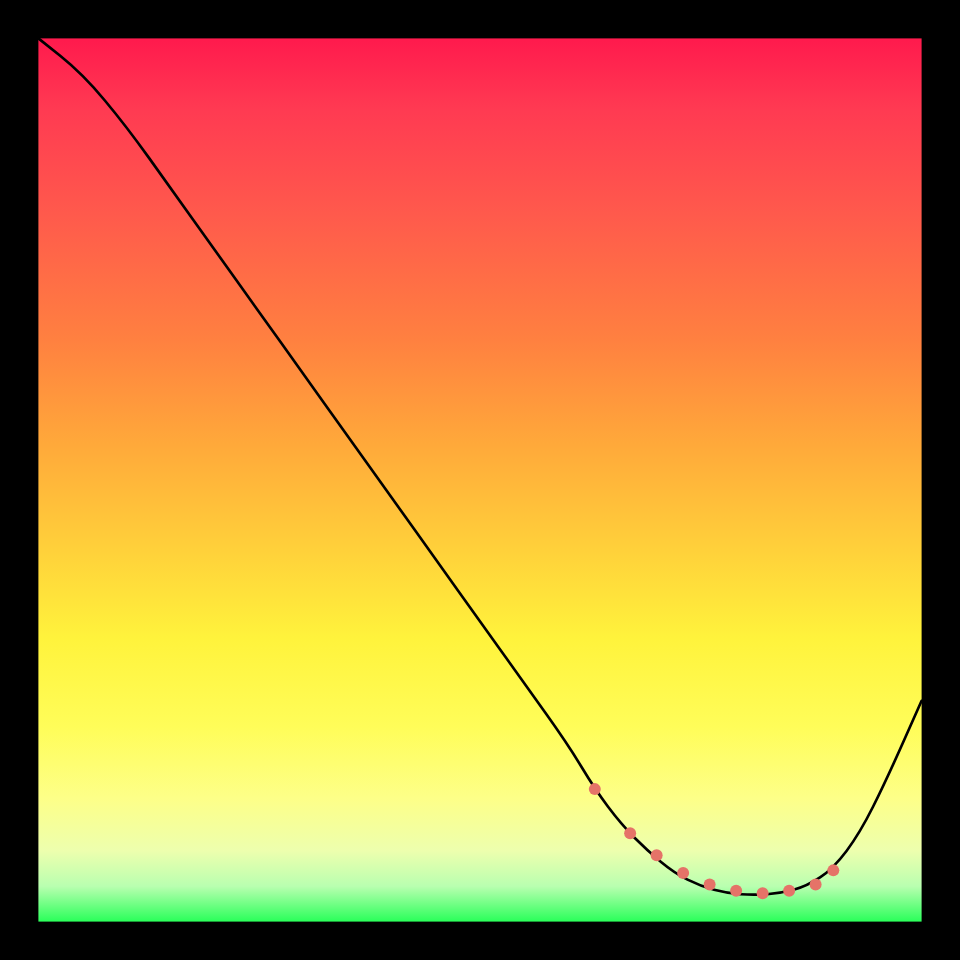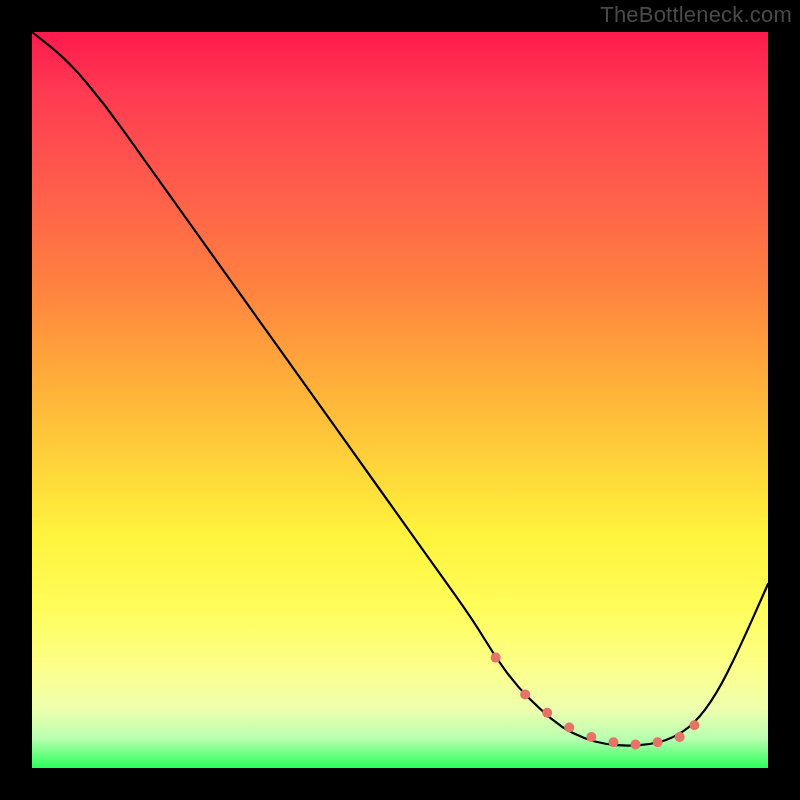--- a/index.html
+++ b/index.html
@@ -58,21 +58,20 @@
     width: 736px;
     height: 736px;
     overflow: visible;
   }
 </style>
 </head>
 <body>
 
 <div class="frame">
 
-  <div class="watermark">TheBottleneck.com</div>
 
   <div class="plot-area">
     <svg class="curve" viewBox="0 0 736 736" preserveAspectRatio="none">
       <path id="curve-path" fill="none" stroke="#000000" stroke-width="2.2" stroke-linecap="round" stroke-linejoin="round" d="M 0 0 Q 0 0 18.400000000000002 14.720000000000027 Q 36.800000000000004 29.440000000000055 55.2 51.52000000000004 Q 73.60000000000001 73.60000000000002 92 99.36000000000001 Q 110.39999999999999 125.12 128.8 150.88 Q 147.20000000000002 176.64 165.60000000000002 202.4 Q 184 228.16000000000003 202.39999999999998 253.92000000000002 Q 220.79999999999998 279.68 239.2 305.44 Q 257.59999999999997 331.2 276 356.96000000000004 Q 294.40000000000003 382.72 312.8 408.48 Q 331.2 434.24 349.6 460 Q 368 485.76 386.4 511.52 Q 404.8 537.28 423.2 563.04 Q 441.59999999999997 588.8 452.64 607.2 Q 463.68 625.6 474.72 640.3199999999999 Q 485.76000000000005 655.04 496.8 666.0799999999999 Q 507.84 677.12 518.88 686.3199999999999 Q 529.92 695.52 540.96 701.04 Q 552 706.56 563.04 709.5039999999999 Q 574.08 712.448 585.1200000000001 713.184 Q 596.1600000000001 713.92 607.2 713.184 Q 618.24 712.448 629.28 709.5039999999999 Q 640.32 706.56 651.36 699.2 Q 662.4 691.84 673.44 677.12 Q 684.48 662.4 695.52 640.3199999999999 Q 706.56 618.24 721.28 585.12 T 736 552"></path>
       <g id="dots-group">
           <circle cx="463.68" cy="625.6" r="5" fill="#e57368"></circle>
           <circle cx="493.12" cy="662.4" r="5" fill="#e57368"></circle>
           <circle cx="515.1999999999999" cy="680.8" r="5" fill="#e57368"></circle>
           <circle cx="537.28" cy="695.52" r="5" fill="#e57368"></circle>
           <circle cx="559.36" cy="705.088" r="5" fill="#e57368"></circle>

